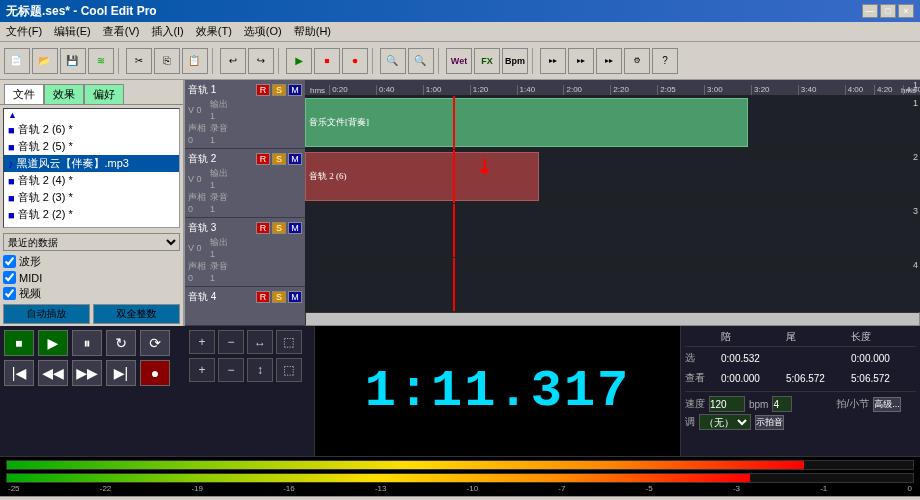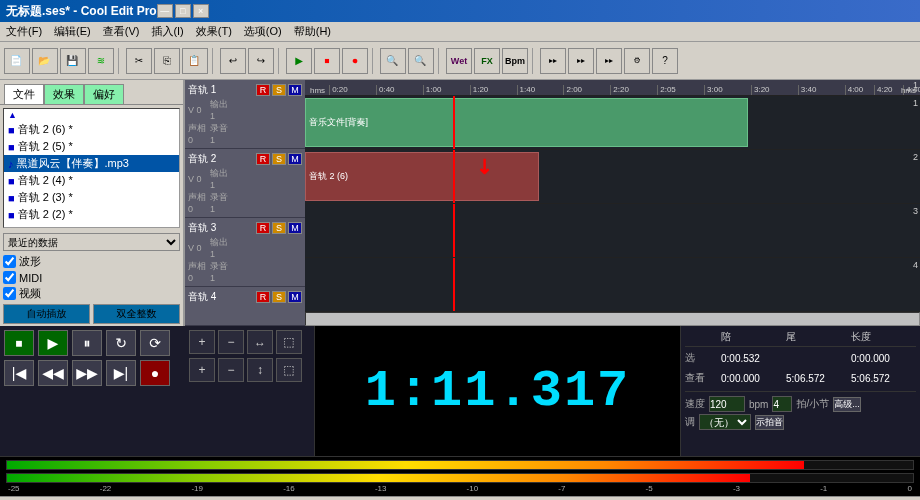--- a/index.html
+++ b/index.html
@@ -6,20 +6,21 @@
     body { width: 920px; height: 500px; overflow: hidden; background: #d4d0c8; font-family: 'SimSun', sans-serif; font-size: 11px; }
 
     
     .title-bar {
       background: linear-gradient(to right, #0054a6, #3a6bc9);
       color: white;
       height: 22px;
       display: flex;
       align-items: center;
       padding: 0 6px;
+      justify-content: space-between;
     }
     .title-bar-text { font-size: 12px; font-weight: bold; }
     .title-bar-buttons { display: flex; gap: 2px; }
     .title-btn {
       width: 16px; height: 14px;
       background: #d4d0c8;
       border: 1px solid #888;
       font-size: 9px;
       display: flex; align-items: center; justify-content: center;
       cursor: pointer;
@@ -257,21 +258,21 @@
     .clip-green {
       background: #4a9a6a;
       border-color: #6ac08a;
       color: white;
     }
     .clip-red {
       background: #8a3a3a;
       border-color: #aa5a5a;
       color: white;
     }
-    .clip-label { font-size: 9px; color: white; white-space: nowrap; }
+    .clip-label { font-size: 9px; color: white; white-space: nowrap; font-family: Liberation Serif, serif; }
 
     
     .playhead {
       position: absolute;
       top: 0;
       width: 2px;
       background: red;
       height: 100%;
       z-index: 10;
     }
@@ -687,21 +688,21 @@
       <span style="color:white;">0:00.000</span>
       <span style="color:white;">5:06.572</span>
       <span style="color:white;">5:06.572</span>
     </div>
     <div style="height:1px; background:#333; margin:2px 0;"></div>
     <div style="display:flex; align-items:center; gap:4px; flex-wrap:wrap;">
       <span style="color:#aaa;font-size:10px;">速度</span>
       <input type="text" value="120" style="width: 36px; height: 16px; background: rgb(26, 58, 26); border: 1px solid rgb(85, 85, 85); color: white; font-size: 10px;">
       <span style="color:#aaa;font-size:10px;">bpm</span>
       <input type="text" value="4" style="width: 20px; height: 16px; background: rgb(26, 58, 26); border: 1px solid rgb(85, 85, 85); color: white; font-size: 10px;">
-      <span style="color:#aaa;font-size:10px;">拍/小节</span>
+      <span style="color:#aaa;font-size:10px;margin-left:40px;">拍/小节</span>
       <button style="font-size:9px;background:#3a3a4a;border:1px solid #666;color:white;cursor:pointer;">高级...</button>
     </div>
     <div style="display:flex; align-items:center; gap:4px;">
       <span style="color:#aaa;font-size:10px;">调</span>
       <select style="height:16px;background:#1a3a1a;border:1px solid #555;color:white;font-size:10px;">
         <option>（无）</option>
       </select>
       <button style="font-size:9px;background:#3a3a4a;border:1px solid #666;color:white;cursor:pointer;">示拍音</button>
     </div>
   </div>

